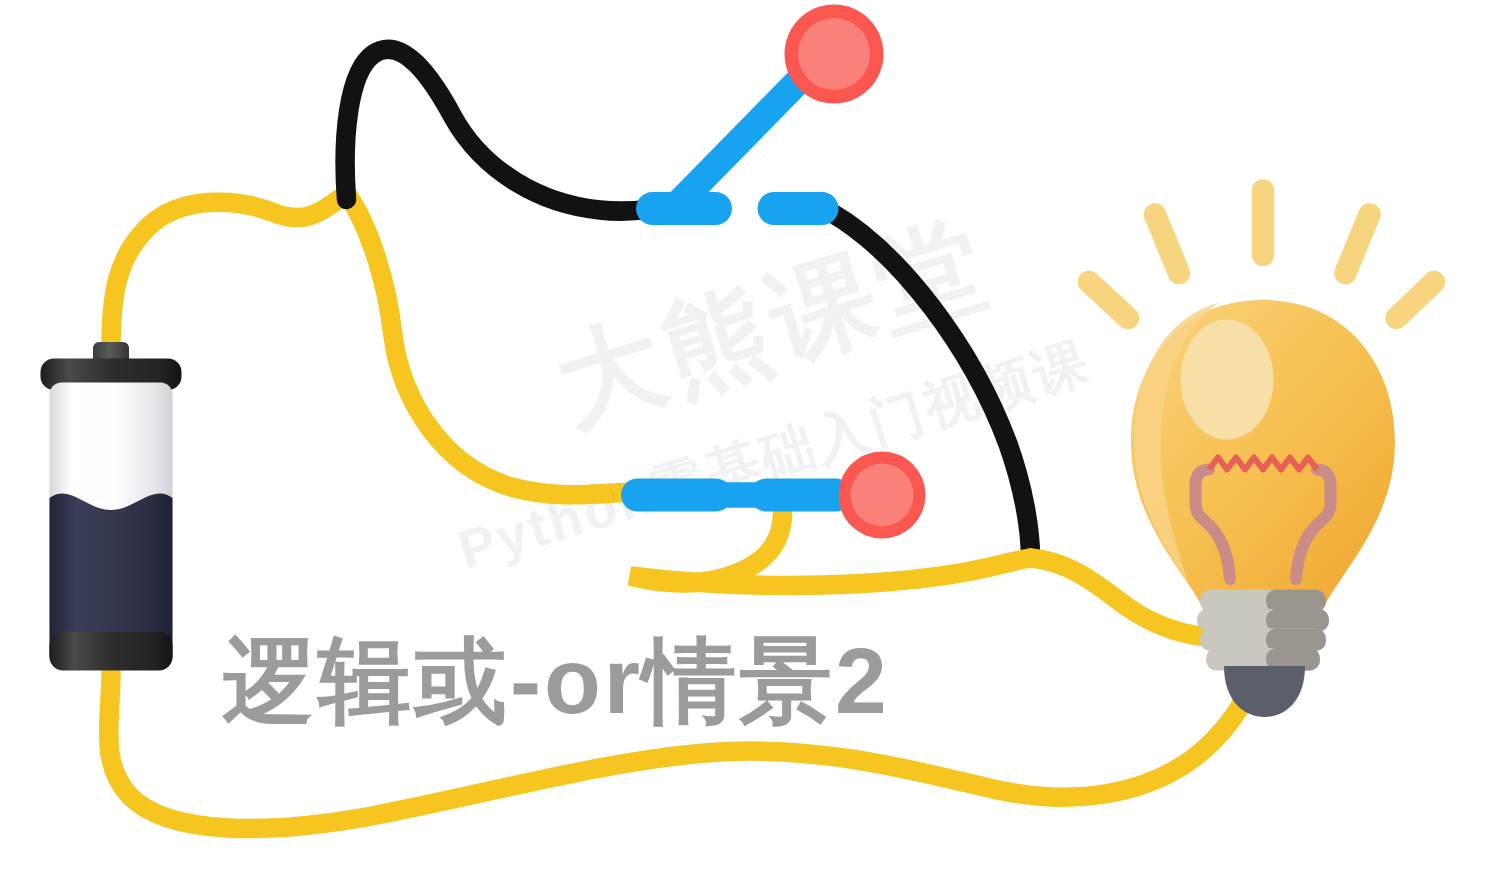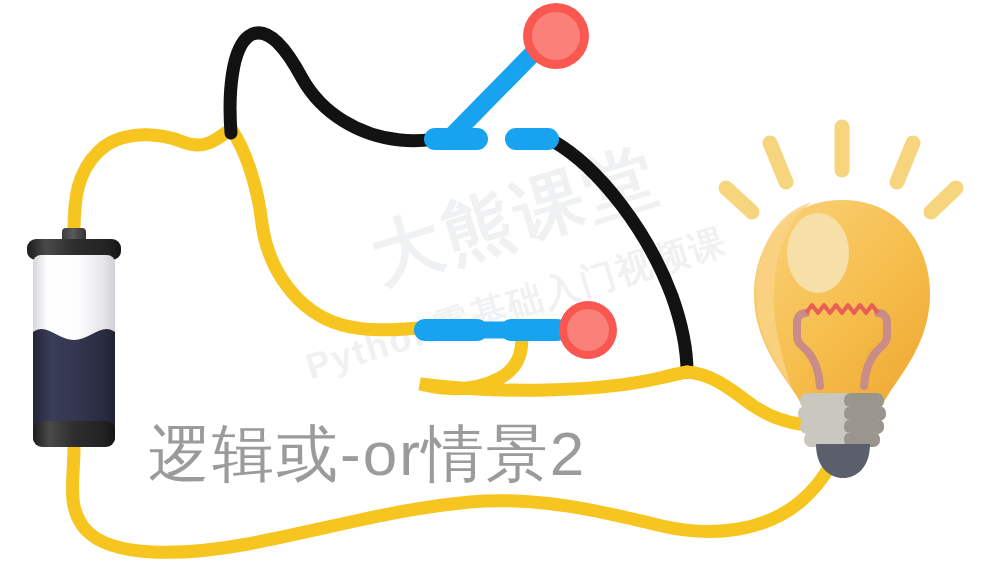--- a/index.html
+++ b/index.html
@@ -42,21 +42,21 @@
     font-size:36px;
     letter-spacing:2px;
     transform:rotate(-17deg);
     transform-origin:left top;
   }
   #title{
     position:absolute;
     left:148px;
     top:412px;
     font-size:62px;
-    font-weight:400;
+    font-weight:700;
     color:#9b9b9b;
     letter-spacing:2px;
     white-space:nowrap;
     user-select:none;
   }
 </style>
 </head>
 <body>
 
 <div id="stage">

